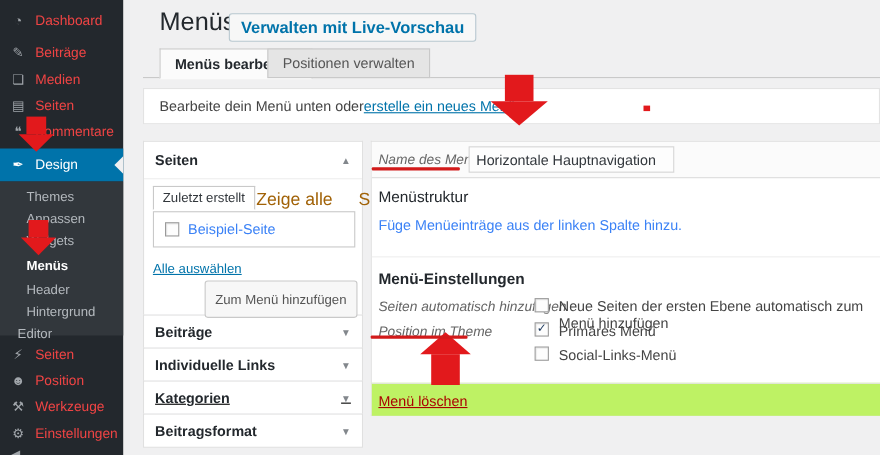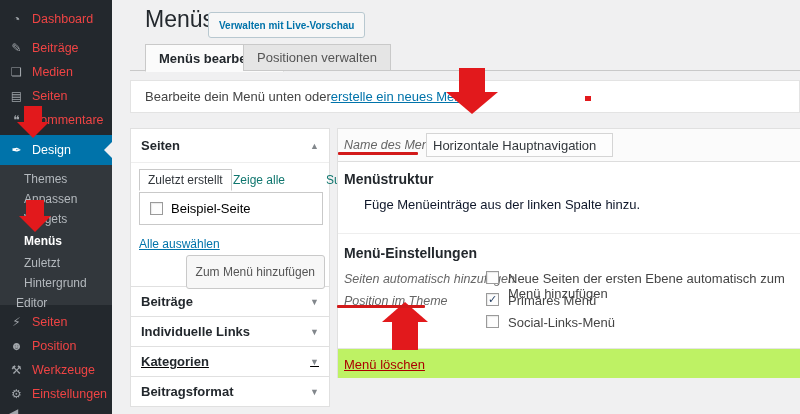--- a/index.html
+++ b/index.html
@@ -16,21 +16,21 @@
   .sb-item.active-top .ico, .sb-item.active-top .lbl { color:#fff; }
   .notch { position:absolute; right:0; top:7px; width:0; height:0; border-top:8px solid transparent; border-bottom:8px solid transparent; border-right:8px solid #f0f0f1; }
   .submenu { position:absolute; left:0; top:165px; width:112px; height:140px; background:#32373c; }
   .sm-item { position:absolute; left:0; width:112px; height:20px; display:flex; align-items:center; padding-left:24px; font-size:12px; color:#b4b9be; cursor:pointer; }
   .sm-item.current { color:#fff; font-weight:bold; }
   .sb-collapse { position:absolute; left:9px; top:406px; color:#a0a5aa; font-size:12px; }
 
   
   .page-title { position:absolute; left:145px; top:6px; font-size:23px; font-weight:400; color:#23282d; z-index:2; }
   .title-action { position:absolute; left:208px; top:12px; height:26px; padding:0 10px; display:flex; align-items:center;
-    background:#f7f7f7; border:1px solid #b8c8d0; border-radius:3px; color:#0073aa; font-size:10px; font-weight:bold; cursor:pointer; z-index:2; }
+    background:#f7f7f7; border:1px solid #b8c8d0; border-radius:3px; color:#0073aa; font-size:15px; font-weight:bold; cursor:pointer; z-index:2; }
   .tabs-line { position:absolute; left:130px; right:0; top:70px; border-top:1px solid #c9c9c9; z-index:1; }
   .nav-tab { position:absolute; top:44px; height:27px; display:flex; align-items:center; padding:0 13px;
     border:1px solid #c9c9c9; font-size:13px; cursor:pointer; z-index:2; }
   .nav-tab.active { left:145px; background:#fbfbfb; border-bottom:1px solid #fbfbfb; font-weight:bold; color:#23282d; height:28px; }
   .nav-tab.inactive { left:243px; background:#e5e5e5; color:#555; }
 
   
   .notice { position:absolute; left:130px; right:0; top:80px; height:33px; background:#fff; border:1px solid #e3e3e3;
     display:flex; align-items:center; padding-left:14px; color:#444; z-index:2; }
   .notice a { color:#0073aa; text-decoration:underline; cursor:pointer; }
@@ -38,38 +38,38 @@
   
   .accordion { position:absolute; left:130px; top:128px; width:200px; z-index:2; }
   .panel { background:#fff; border:1px solid #e0e0e0; border-bottom:none; }
   .panel:last-child { border-bottom:1px solid #e0e0e0; }
   .panel-head { height:33px; display:flex; align-items:center; justify-content:space-between; padding:0 10px; cursor:pointer; background:#fff; }
   .panel-head .p-title { font-weight:bold; font-size:13px; color:#23282d; }
   .panel-head .tgl { color:#82878c; font-size:9px; }
   .panel-body { position:relative; height:124px; border-top:1px solid #eee; padding:8px; }
   .subtab-active { position:absolute; left:8px; top:6px; padding:3px 8px; background:#fff; border:1px solid #c9c9c9; border-bottom:1px solid #fff;
     font-size:12px; color:#32373c; z-index:2; cursor:pointer; }
-  .subtab-link { position:absolute; top:10px; font-size:12px; color:#0f766e; cursor:pointer;text-align:center; }
+  .subtab-link { position:absolute; top:10px; font-size:16px; color:#a16207; cursor:pointer;text-align:center; }
   .pg-box { position:absolute; left:8px; top:29px; width:184px; height:33px; border:1px solid #c9c9c9; display:flex; align-items:center; padding-left:10px; }
   .cb { width:13px; height:13px; background:#fdfdfd; border:1px solid #9a9a9a; box-shadow:inset 1px 1px 1px rgba(0,0,0,.08);
     display:inline-flex; align-items:center; justify-content:center; font-size:11px; color:#1e3a5f; flex:0 0 13px; cursor:pointer; }
   .cb.checked::after { content:"✓"; font-weight:bold; line-height:1; }
-  .pg-box .cb-label { margin-left:8px; color:#000000; font-size:13px; }
+  .pg-box .cb-label { margin-left:8px; color:#3b82f6; font-size:13px; }
   .select-all { position:absolute; left:8px; top:74px; font-size:12px; color:#0073aa; text-decoration:underline; cursor:pointer; }
   .add-btn { position:absolute; right:4px; top:92px; height:24px; padding:16px 9px; background:#f7f7f7; border:1px solid #c9c9c9; border-radius:3px;
     font-size:12px; color:#555; display:flex; align-items:center; cursor:pointer; }
 
   
   .card { position:absolute; left:337px; top:128px; width:463px; height:250px; background:#fff; border:1px solid #e0e0e0; border-right:none; z-index:2; }
   .name-row { position:absolute; left:0; top:0; width:100%; height:33px; background:#fbfbfb; border-bottom:1px solid #ddd; }
   .name-label { position:absolute; left:6px; top:9px; font-style:italic; color:#666; font-size:12.5px; }
   .name-input { position:absolute; left:88px; top:4px; width:187px; height:24px; border:1px solid #d5d5d5; background:#fdfdfd;
     font-size:13px; color:#32373c; padding:0 6px; font-family:"Liberation Sans","DejaVu Sans",sans-serif; }
-  .h-struct { position:absolute; left:6px; top:42px; font-size:14px; font-weight:bold; color:#23282d; }
-  .hint { position:absolute; left:6px; top:68px; font-size:13px; color:#0f172a;margin-left:20px; }
+  .h-struct { position:absolute; left:6px; top:42px; font-size:14px; font-weight:normal; color:#23282d; }
+  .hint { position:absolute; left:6px; top:68px; font-size:13px; color:#3b82f6; }
   .div1 { position:absolute; left:0; top:104px; width:100%; border-top:1px solid #eee; }
   .h-set { position:absolute; left:6px; top:116px; font-size:14px; font-weight:bold; color:#23282d; }
   .set-label { position:absolute; left:6px; font-style:italic; color:#666; font-size:12.5px; }
   .set-cb { position:absolute; left:148px; }
   .set-opt { position:absolute; left:170px; font-size:13px; color:#444; }
   .footer-row { position:absolute; left:0; top:219px; width:100%; height:30px; background:#bef264; border-top:1px solid #e5e5e5; }
   .del-link { position:absolute; left:6px; top:8px; color:#a00; font-size:13px; text-decoration:underline; cursor:pointer; }
 
   
   .anno { position:absolute; z-index:50; pointer-events:none; }
@@ -109,21 +109,21 @@
     <div class="sb-item active-top" style="top:135px;">
       <span class="ico">✒</span>
       <span class="lbl">Design</span>
       <span class="notch"></span>
     </div>
     <div class="submenu">
       <div class="sm-item" style="top:4px;">Themes</div>
       <div class="sm-item" style="top:24px;">Anpassen</div>
       <div class="sm-item" style="top:44px;">Widgets</div>
       <div class="sm-item current" style="top:66px;">Menüs</div>
-      <div class="sm-item" style="top:88px;">Zuletzt</div>
+      <div class="sm-item" style="top:88px;">Header</div>
       <div class="sm-item" style="top:108px;">Hintergrund</div>
       <div class="sm-item" style="top:128px;padding-left:16px;">Editor</div>
     </div>
     <div class="sb-item" style="top:310px;">
       <span class="ico">⚡</span>
       <span class="lbl">Seiten</span>
     </div>
     <div class="sb-item" style="top:334px;">
       <span class="ico">☻</span>
       <span class="lbl">Position</span>

